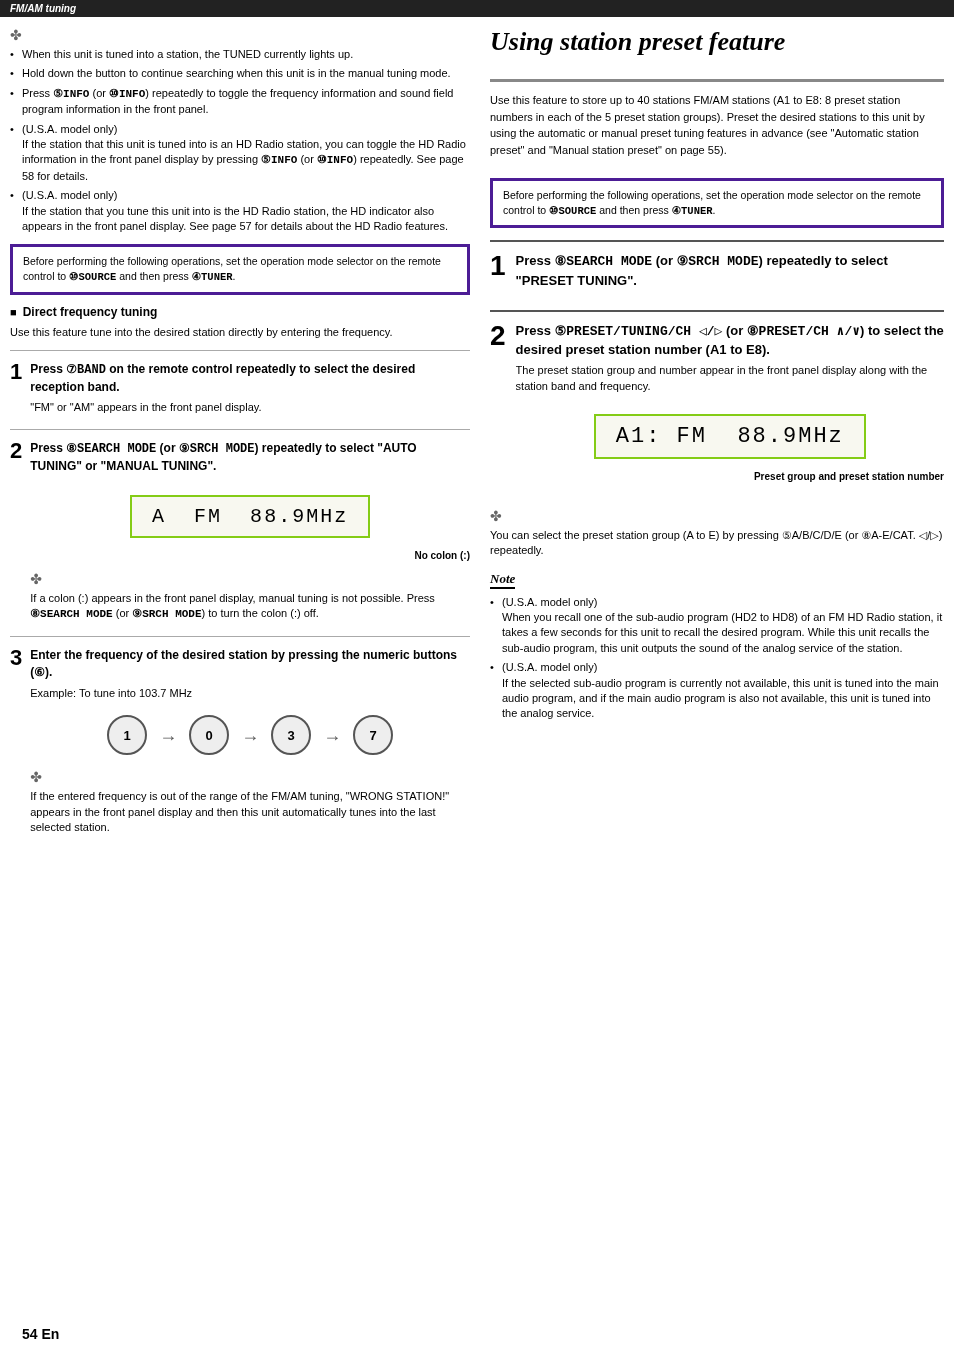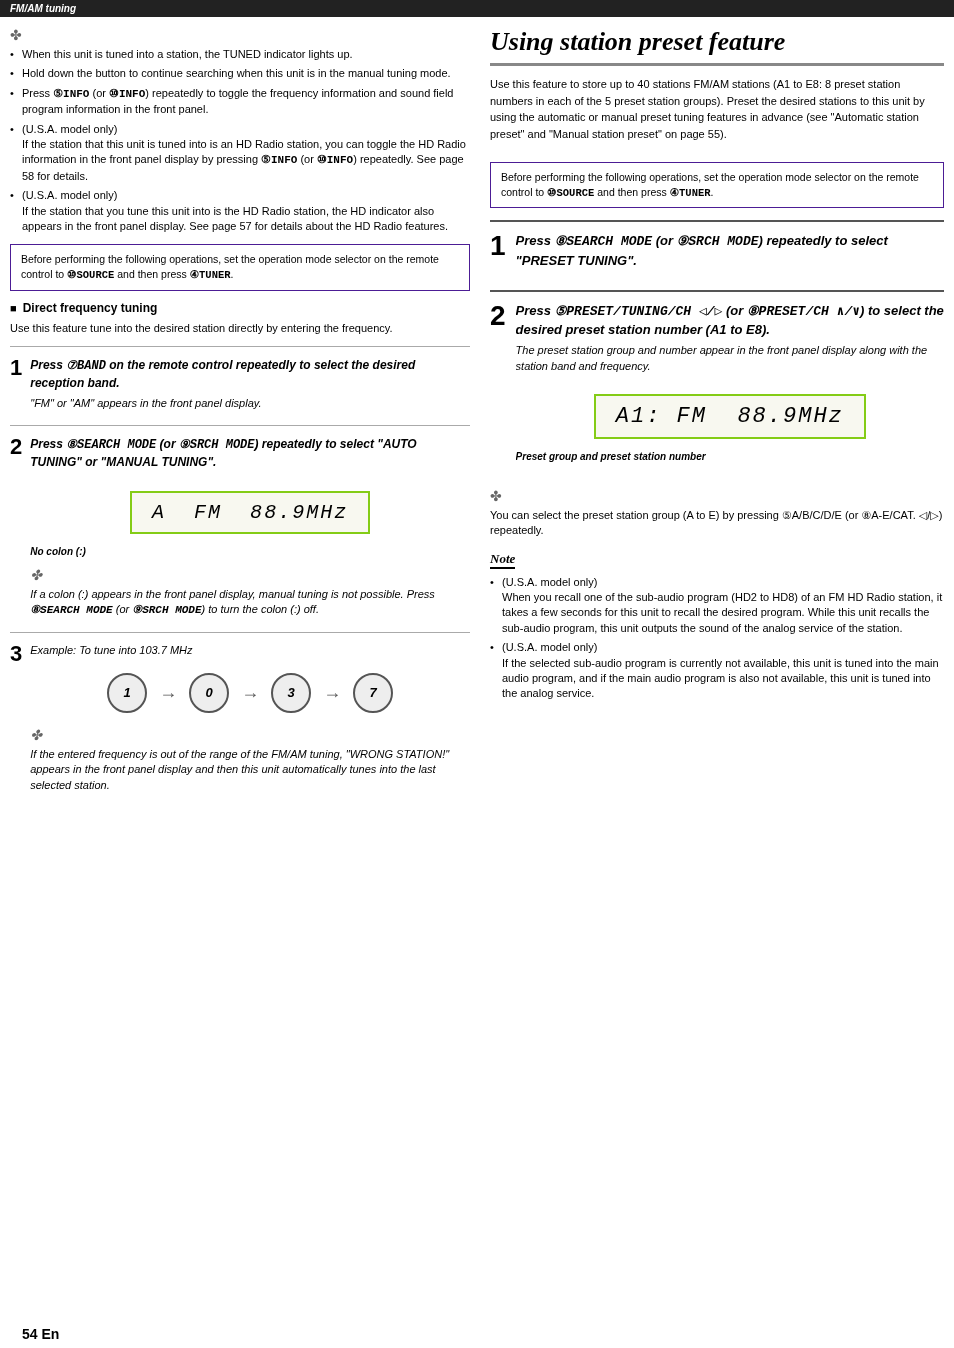--- a/index.html
+++ b/index.html
@@ -61,21 +61,21 @@
       line-height: 1.4;
     }
     .bullet-list li::before {
       content: '•';
       position: absolute;
       left: 0;
     }
 
     
     .info-box {
-      border: 1px solid #4c1d95;
+      border: 3px solid #4c1d95;
       padding: 7px 10px;
       margin: 10px 0;
       font-size: 10.5px;
       line-height: 1.4;
     }
 
     
     .section-heading {
       font-weight: bold;
       font-size: 12px;
@@ -95,21 +95,20 @@
     }
     .step-number {
       font-size: 22px;
       font-weight: bold;
       float: left;
       margin-right: 8px;
       line-height: 1;
     }
     .step-content {
       overflow: hidden;
-      font-style: italic;
     }
     .step-title {
       font-weight: bold;
       font-size: 12px;
       line-height: 1.4;
       margin-bottom: 4px;
     }
     .step-desc {
       font-size: 11px;
       line-height: 1.4;
@@ -122,21 +121,21 @@
       margin: 10px auto;
       display: inline-block;
       font-family: 'Courier New', monospace;
       font-size: 20px;
       letter-spacing: 2px;
       background: #f8f8f0;
       min-width: 220px;
       text-align: center;
     }
     .display-label {
-      text-align: left;
+      text-align: right;
       font-size: 10px;
       font-weight: bold;
       margin-top: 2px;
       margin-bottom: 8px;
     }
     .display-wrapper {
       text-align: center;
       margin: 10px 0;
     }
 
@@ -166,21 +165,21 @@
       color: #555;
     }
 
     
     .right-title {
       font-family: Georgia, serif;
       font-size: 26px;
       font-weight: bold;
       font-style: italic;
       border-bottom: 3px solid #888;
-      padding-bottom: 6px;
+      padding-bottom: 22px;
       margin-bottom: 10px;
     }
     .right-desc {
       font-size: 11px;
       line-height: 1.5;
       margin-bottom: 20px;
     }
 
     
     .step-large-num {
@@ -250,21 +249,21 @@
     <span>FM/AM tuning</span>
   </div>
 
   <div class="content-area">
 
     <div class="left-col">
 
       <div class="tip-icon">✤</div>
 
       <ul class="bullet-list">
-        <li>When this unit is tuned into a station, the TUNED indicator lights up.</li>
+        <li>When this unit is tuned into a station, the TUNED currently lights up.</li>
         <li>Hold down the button to continue searching when this unit is in the manual tuning mode.</li>
         <li>Press <span class="bm">⑤INFO</span> (or <span class="bm">⑩INFO</span>) repeatedly to toggle the frequency information and sound field program information in the front panel.</li>
         <li>(U.S.A. model only)<br>If the station that this unit is tuned into is an HD Radio station, you can toggle the HD Radio information in the front panel display by pressing <span class="bm">⑤INFO</span> (or <span class="bm">⑩INFO</span>) repeatedly. See page 58 for details.</li>
         <li>(U.S.A. model only)<br>If the station that you tune this unit into is the HD Radio station, the HD indicator also appears in the front panel display. See page 57 for details about the HD Radio features.</li>
       </ul>
 
       <div class="info-box">
         Before performing the following operations, set the operation mode selector on the remote control to <span class="bm">⑩SOURCE</span> and then press <span class="bm">④TUNER</span>.
       </div>
 
@@ -300,20 +299,23 @@
           <div class="tip-icon">✤</div>
           <div class="step-desc">If a colon (:) appears in the front panel display, manual tuning is not possible. Press <span class="bm">⑧SEARCH MODE</span> (or <span class="bm">⑨SRCH MODE</span>) to turn the colon (:) off.</div>
         </div>
       </div>
 
       <div class="step-divider"></div>
 
       <div class="step clearfix">
         <div class="step-number">3</div>
         <div class="step-content">
+          <div class="step-title">
+            Enter the frequency of the desired station by pressing the numeric buttons (<span class="bm">⑥</span>).
+          </div>
           <div class="step-desc">Example: To tune into 103.7 MHz</div>
 
           <div class="num-buttons-row">
             <div class="num-btn">
               <span>1</span>
             </div>
             <span class="arrow-right">→</span>
             <div class="num-btn">
               <span>0</span>
             </div>

